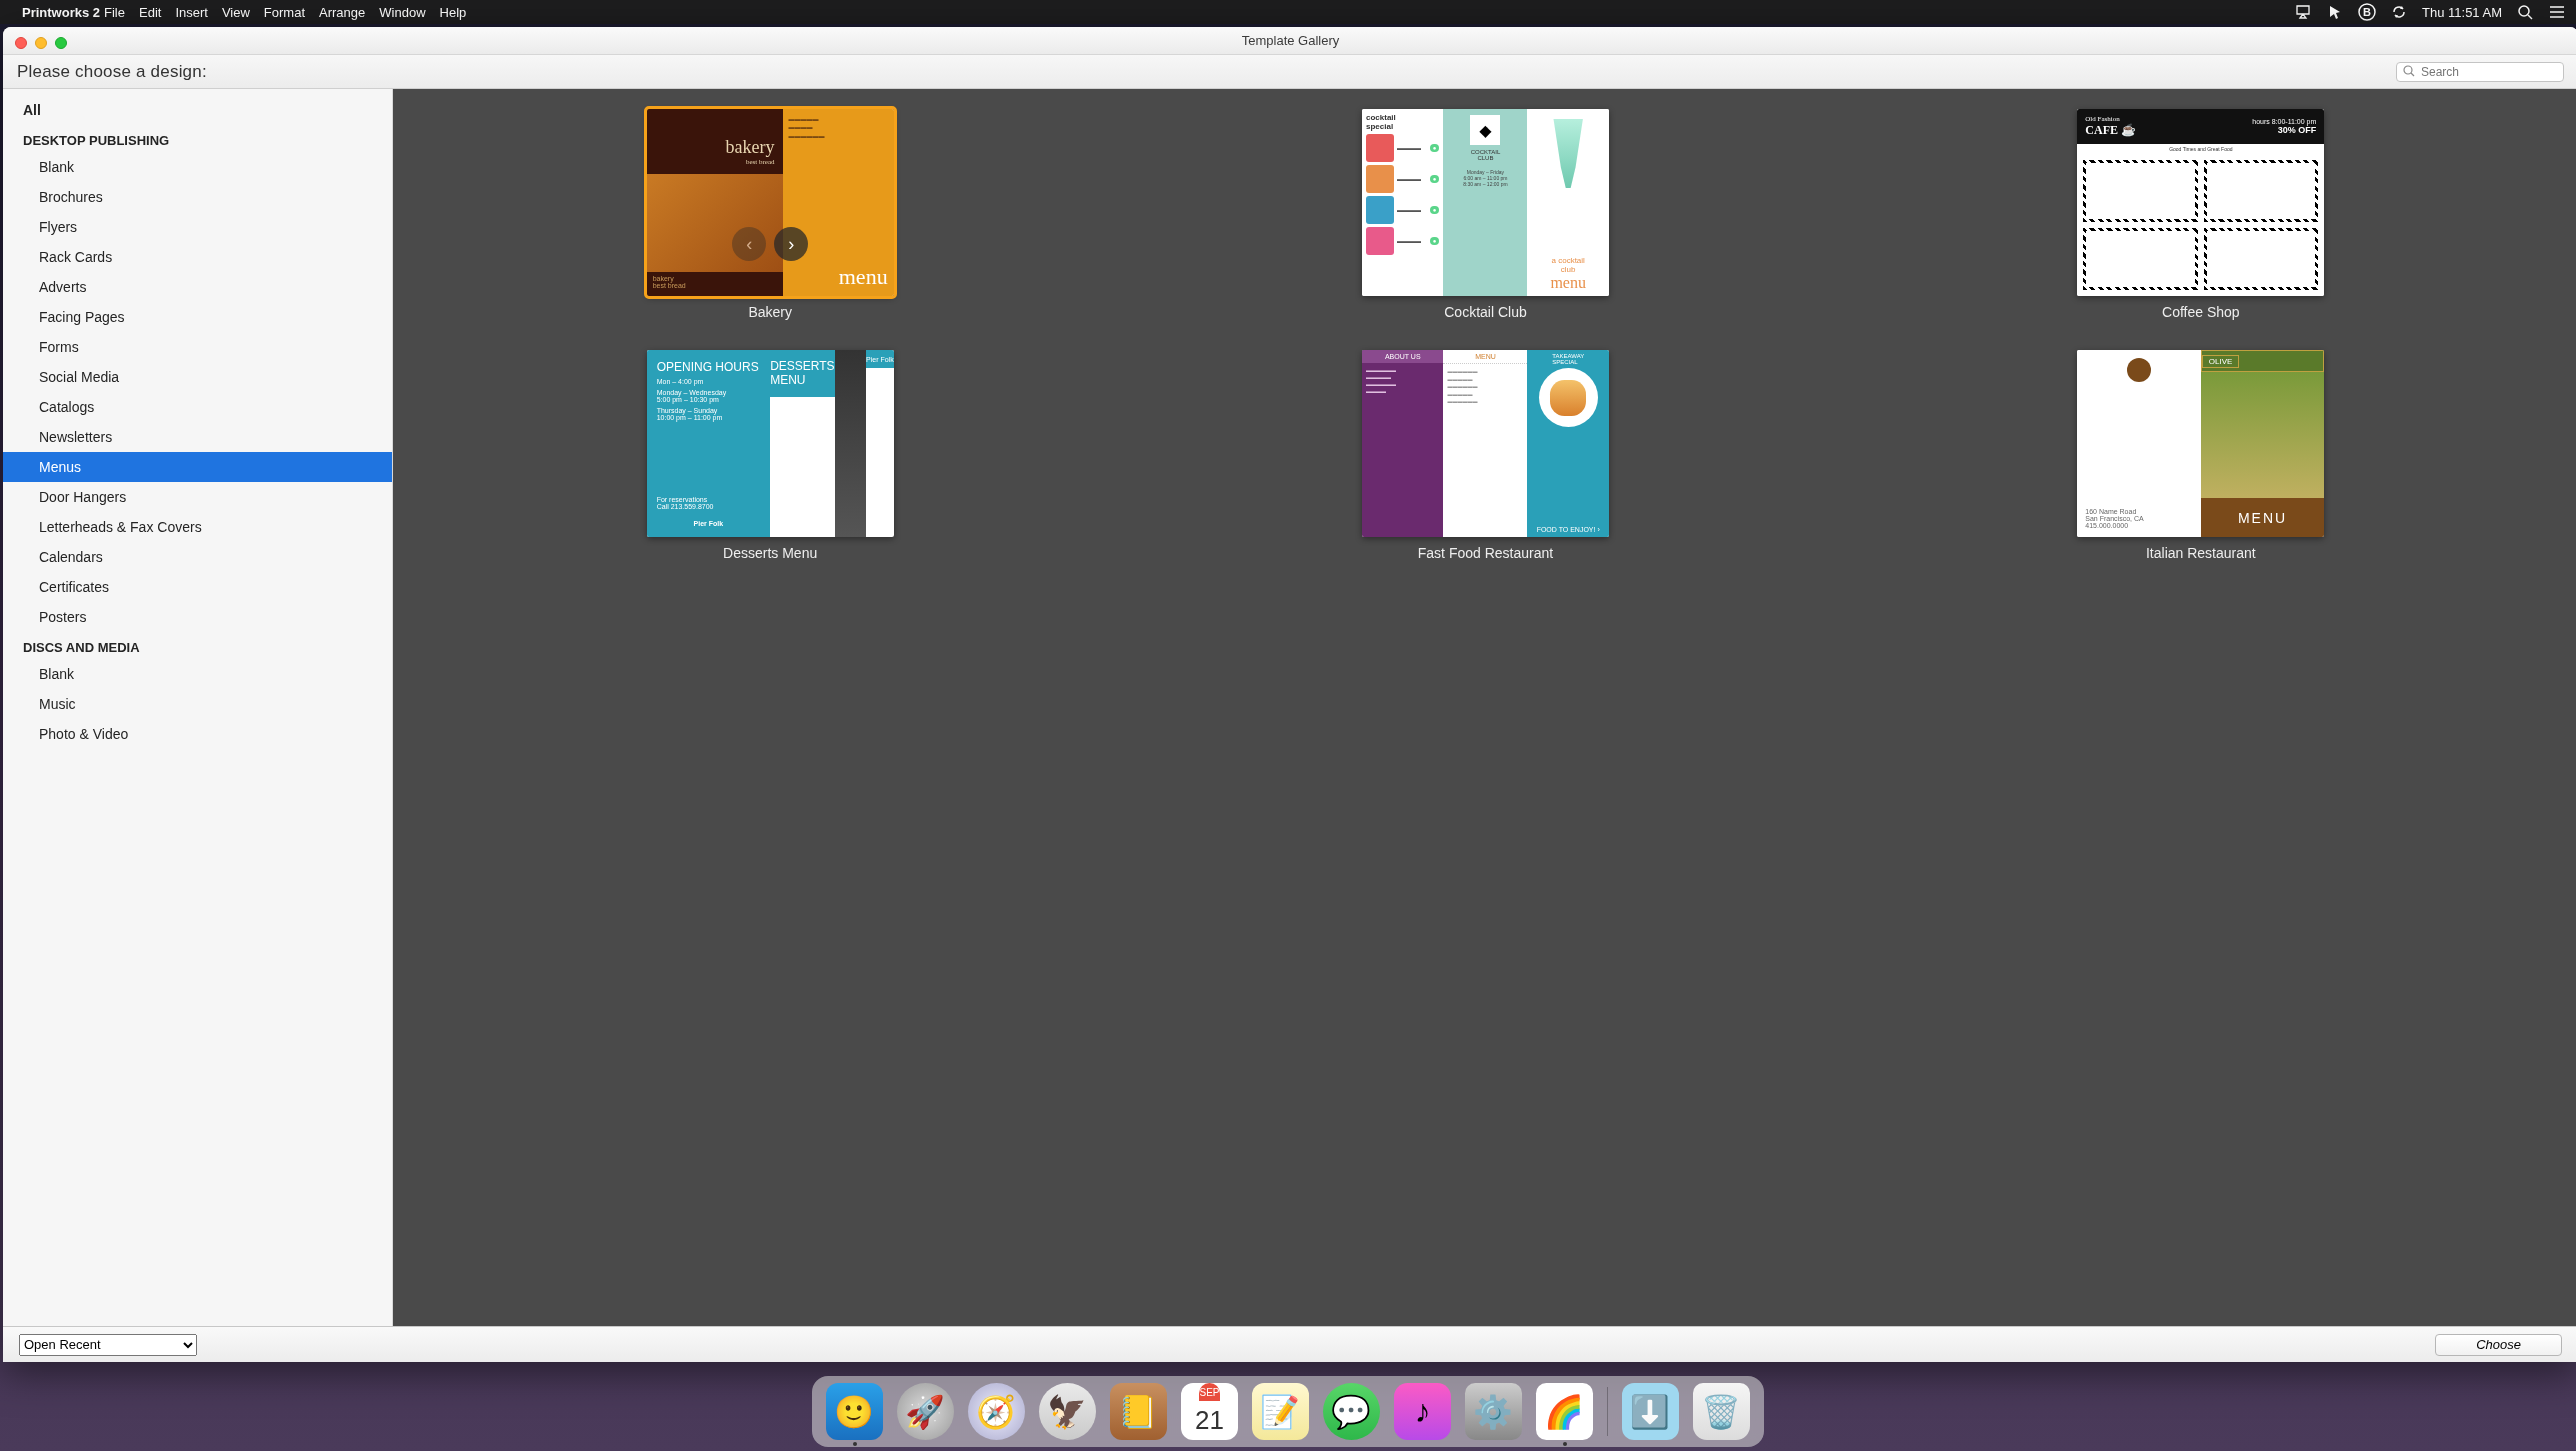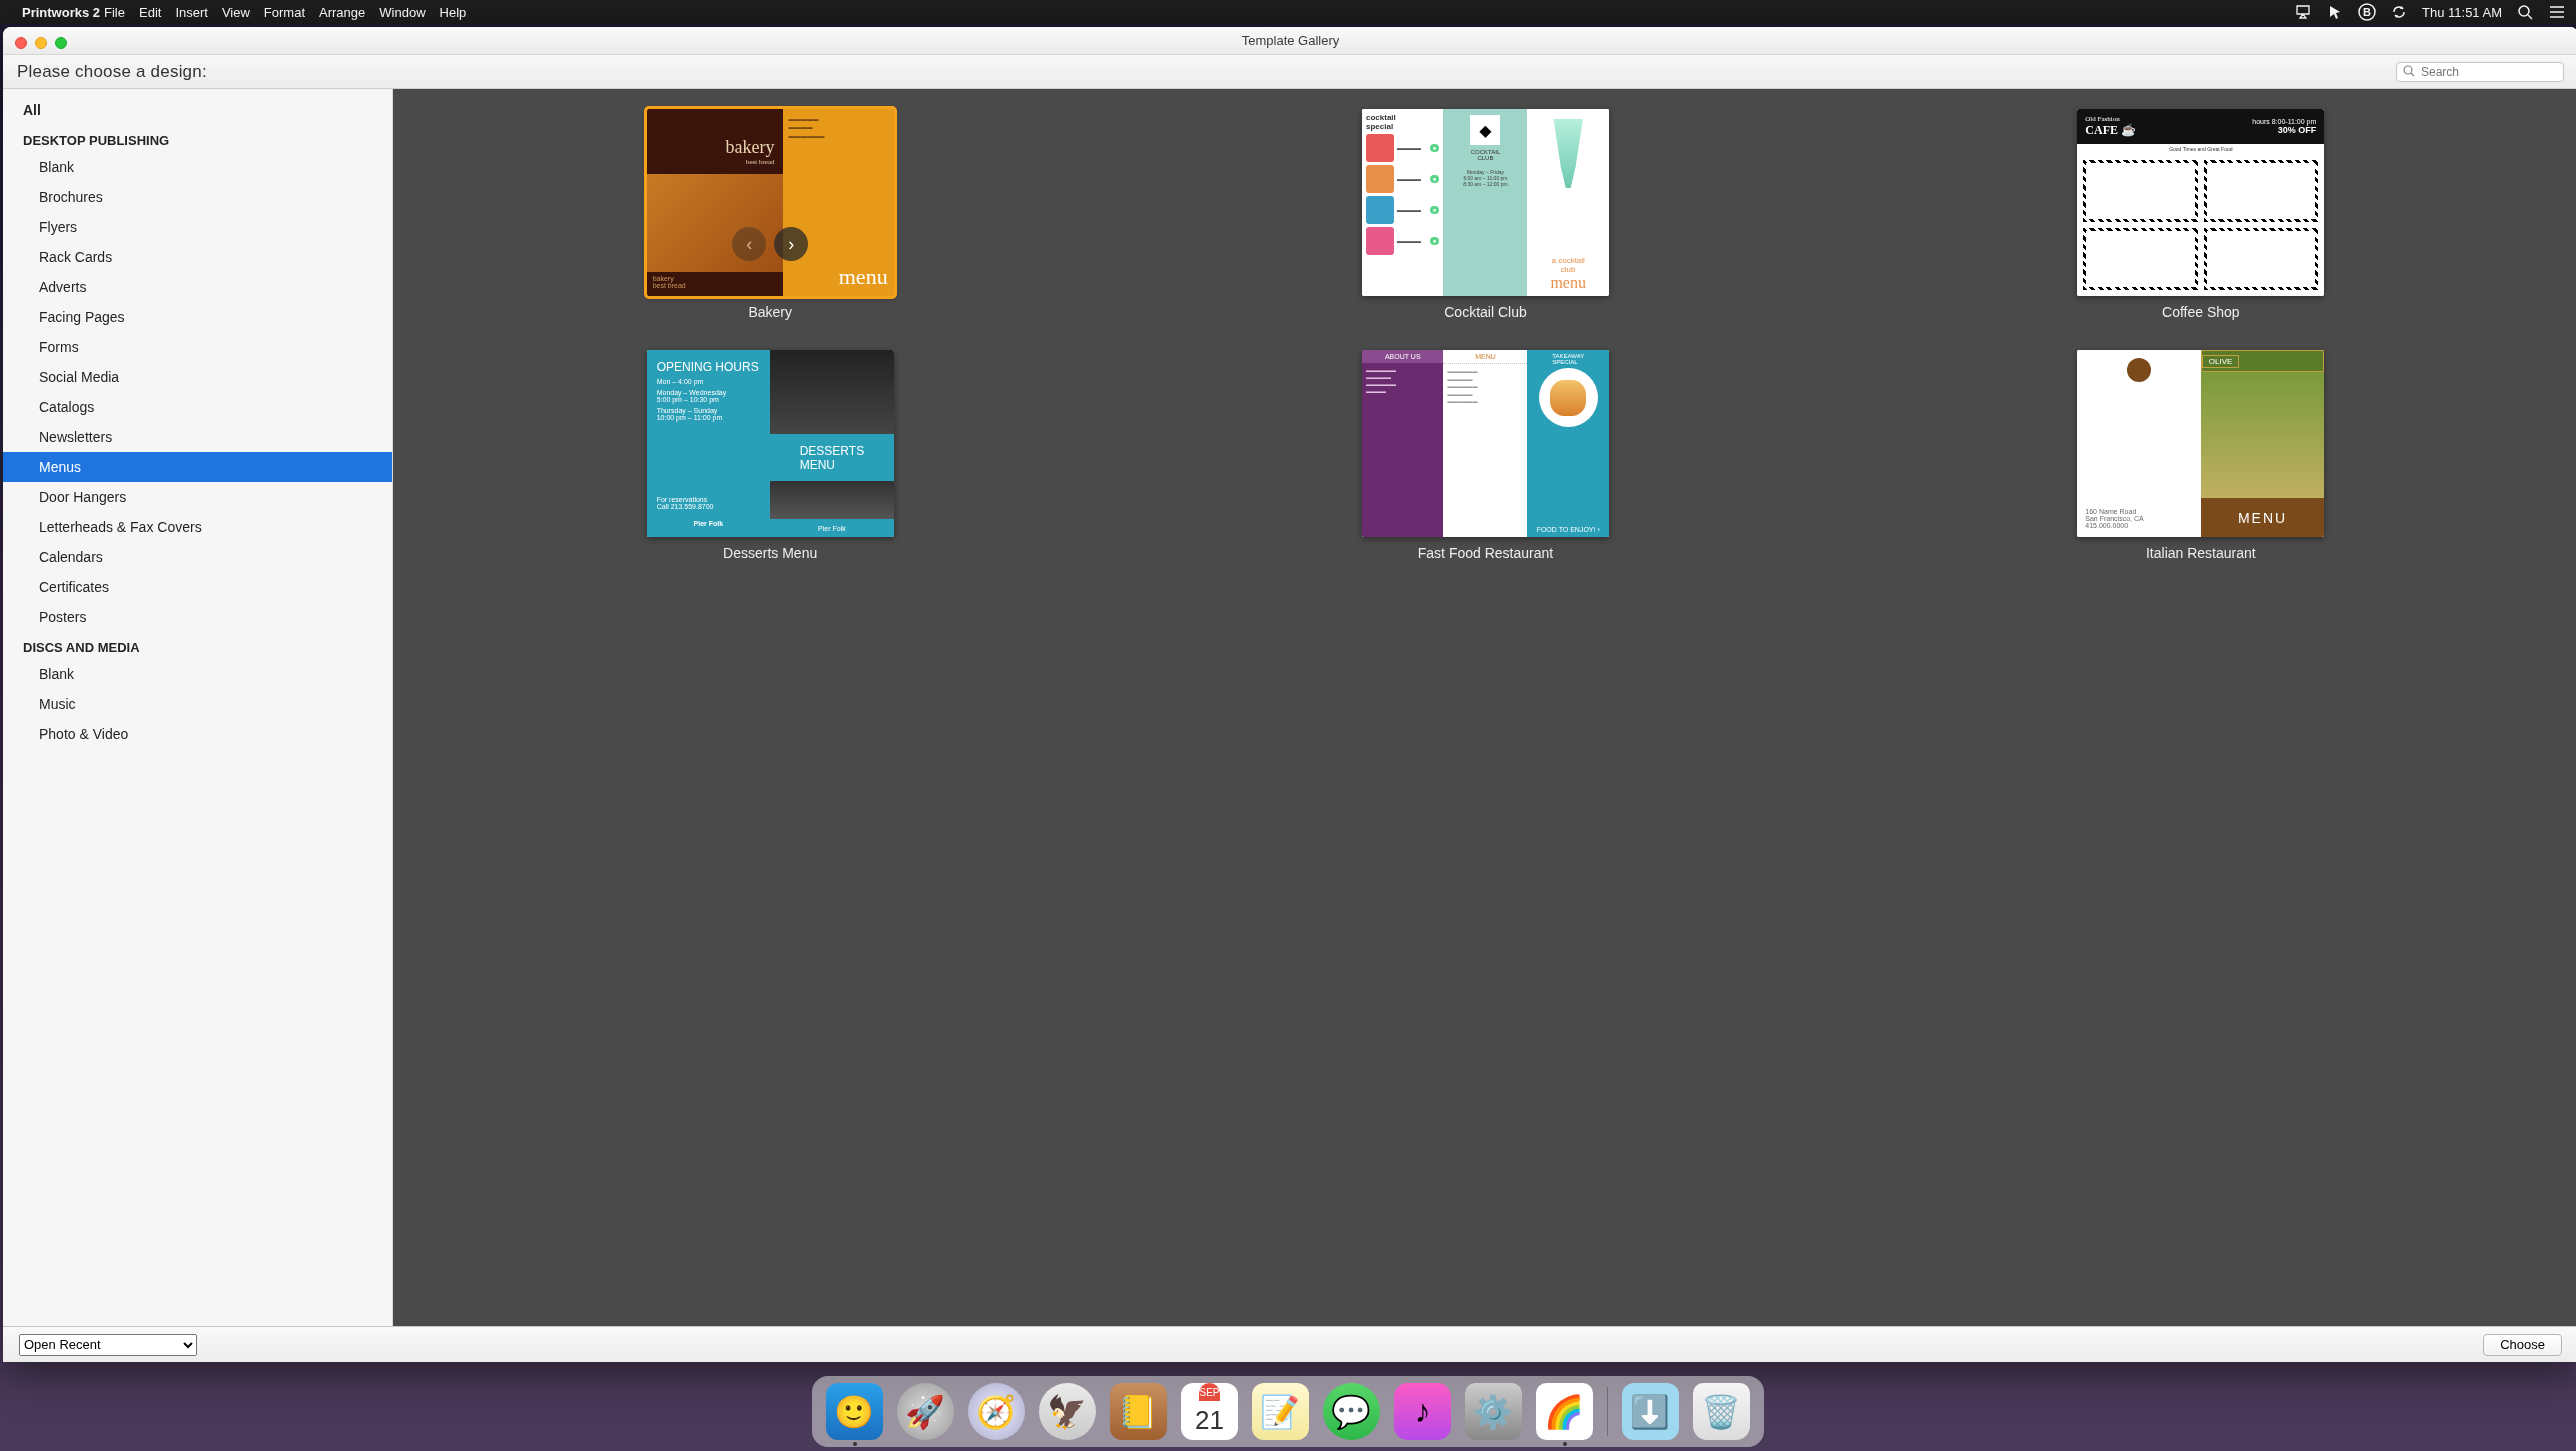--- a/index.html
+++ b/index.html
@@ -60,39 +60,39 @@
   .cocktail-right { width:33%; background:#fff; display:flex; flex-direction:column; align-items:center; padding:4px; }
   .mini-img { width:28px; height:28px; border-radius:3px; }
   .cocktail-glass { width:49px; height:69px; background:linear-gradient(#b6efdd,#6fc9af); clip-path:polygon(20% 0,80% 0,65% 70%,55% 100%,45% 100%,35% 70%); margin-top:6px; }
 
   .coffee-wrap { width:100%; background:#fff; display:flex; flex-direction:column; }
   .coffee-hdr { height:35px; background:#111; color:#fff; display:flex; align-items:center; justify-content:space-between; padding:0 8px; font-size:8px; }
   .coffee-grid { flex:1; display:grid; grid-template-columns:1fr 1fr; grid-template-rows:1fr 1fr; gap:6px; padding:6px; }
   .coffee-box { border:3px solid #000; border-image:repeating-linear-gradient(45deg,#000 0 3px,#fff 3px 6px) 3; }
 
   .dess-left { width:50%; background:#2aa0b8; color:#fff; padding:10px; font-size:7px; display:flex; flex-direction:column; gap:4px; }
-  .dess-right { width:50%; display:flex; flex-direction:column;justify-content:center; }
+  .dess-right { width:50%; display:flex; flex-direction:row;justify-content:center; }
   .dess-img { height:45%; background:linear-gradient(#222,#444); }
   .dess-ban { height:25%; background:#2aa0b8; color:#fff; display:flex; align-items:center; justify-content:center; font-size:12px; }
   .dess-img2 { flex:1; background:linear-gradient(#333,#555); }
 
   .ff-left { width:33%; background:#6a2a6e; }
   .ff-mid { width:34%; background:#fff; }
   .ff-right { width:33%; background:#2aa0b8; display:flex; flex-direction:column; align-items:center; justify-content:center; }
   .ff-right .plate { width:59px; height:59px; background:#fff; border-radius:50%; display:flex; align-items:center; justify-content:center; }
   .ff-right .food { width:36px; height:36px; background:linear-gradient(#f4c26a,#d9802c); border-radius:40%; }
 
   .it-left { width:50%; background:#fff; display:flex; flex-direction:column; padding:8px; font-size:7px; color:#666; }
   .it-right { width:50%; display:flex; flex-direction:column; }
   .it-img { flex:1; background:linear-gradient(#7a9a3a,#c0b060); }
   .it-ban { height:39px; background:#7a4a1a; color:#fff; display:flex; align-items:center; justify-content:center; font-size:14px; letter-spacing:2px; }
 
   .footer { height:36px; border-top:1px solid #c7c7c7; background:linear-gradient(#f9f9f9,#ececec); display:flex; align-items:center; padding:0 16px; }
   .footer select { height:22px; font-size:13px; width:178px; }
-  .footer .choose-btn { margin-left:auto; height:22px; padding:0 16px; font-size:13px; border:1px solid #b6b6b6; border-radius:4px; background:linear-gradient(#fff,#f1f1f1); }
+  .footer .choose-btn { margin-left:auto; height:22px; padding:0 40px; font-size:13px; border:1px solid #b6b6b6; border-radius:4px; background:linear-gradient(#fff,#f1f1f1);font-style:italic; }
 
   
   .dock { position:absolute; bottom:4px; left:50%; transform:translateX(-50%); height:71px; background:rgba(220,220,220,0.55); border-radius:16px; display:flex; align-items:center; padding:0 14px; gap:14px; backdrop-filter:blur(6px); }
   .dock .sep { width:1px; height:49px; background:rgba(0,0,0,0.25); }
   .dock-icon { width:57px; height:57px; border-radius:12px; display:flex; align-items:center; justify-content:center; font-size:32px; position:relative; }
   .dock-icon .dot { position:absolute; bottom:-6px; left:50%; transform:translateX(-50%); width:4px; height:4px; border-radius:50%; background:#333; }
   .di-finder { background:linear-gradient(#2aa0e8,#1a70c0); }
   .di-launch { background:radial-gradient(#ddd,#999); border-radius:50%; }
   .di-safari { background:radial-gradient(#eef,#aac); border-radius:50%; }
   .di-mail { background:linear-gradient(#eaeaea,#cacaca); border-radius:50%; }

